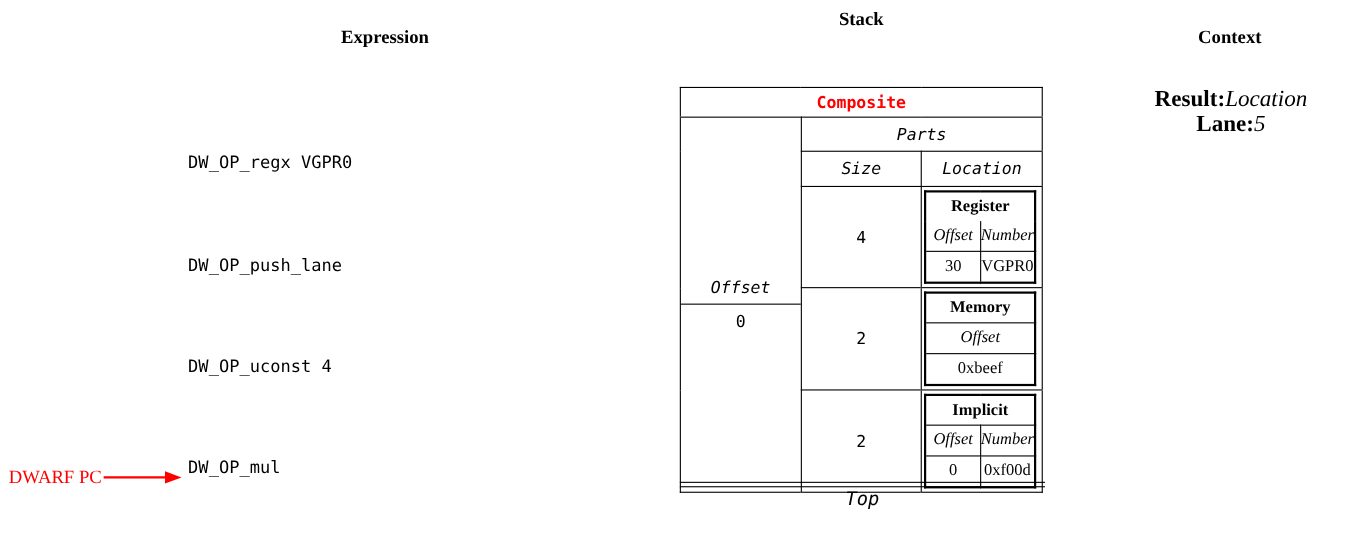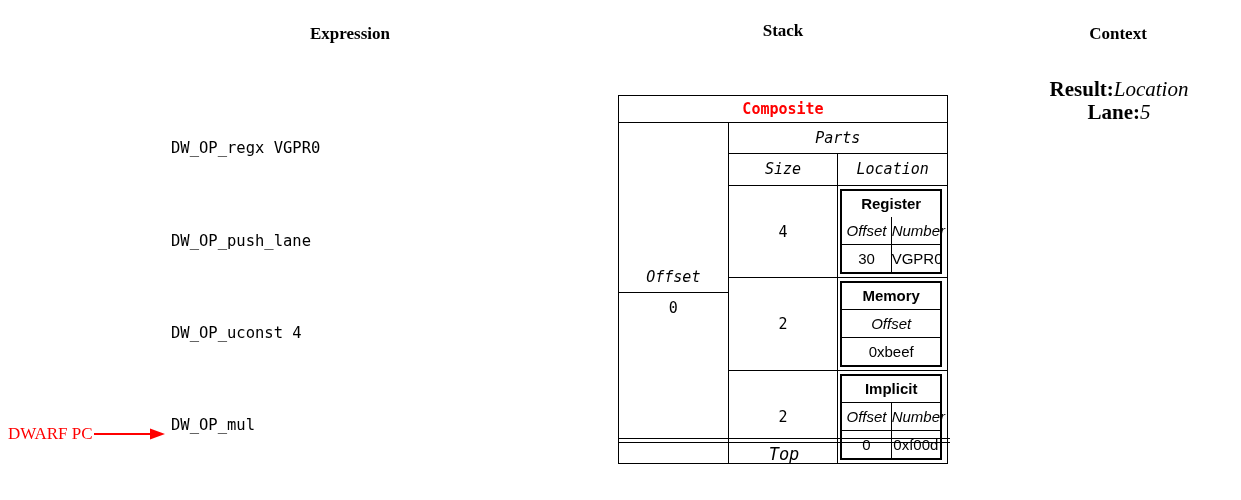--- a/index.html
+++ b/index.html
@@ -19,21 +19,21 @@
   
   .col-heading {
     position: absolute;
     font-family: "Liberation Serif", serif;
     font-weight: bold;
     font-size: 17px;
     text-align: center;
     white-space: nowrap;
   }
   #heading-expression { left: 240px; top: 24px; width: 220px; }
-  #heading-stack      { left: 700px; top: 21px; width: 166px; }
+  #heading-stack      { left: 700px; top: 8px; width: 166px; }
   #heading-context    { left: 1008px; top: 24px; width: 220px; }
 
   
   #expression-list {
     position: absolute;
     left: 171px;
     top: 72px;
     font-family: "DejaVu Sans Mono", "Liberation Mono", monospace;
     font-size: 15.5px;
     line-height: 30.7px;
@@ -56,21 +56,20 @@
     white-space: nowrap;
   }
   #dwarf-pc-arrow { display: block; margin-left: 1px; }
 
   
   #stack-table-wrap {
     position: absolute;
     left: 618px;
     top: 79px;
     width: 330px;
-    margin-top: 16px;
   }
   table.stk {
     border-collapse: collapse;
     table-layout: fixed;
     font-family: "DejaVu Sans Mono", "Liberation Mono", monospace;
     font-size: 15px;
   }
   #stack-table {
     width: 330px;
     border: 1px solid #000;
@@ -133,21 +132,21 @@
     border-right: 1px solid #000;
   }
   .part-loc { padding: 3px 5px 3px 2px !important; }
   .part-row-sep td { border-top: 1px solid #000; }
 
   table.inner {
     border-collapse: collapse;
     table-layout: fixed;
     width: 100%;
     border: 2px solid #000;
-    font-family: Liberation Sans, sans-serif;
+    font-family: Liberation Serif, serif;
     font-size: 15px;
   }
   table.inner td { padding: 0; text-align: center; }
   .inner-title {
     font-weight: bold;
     height: 26px;
     line-height: 26px;
   }
   .inner-hdr {
     font-style: italic;

